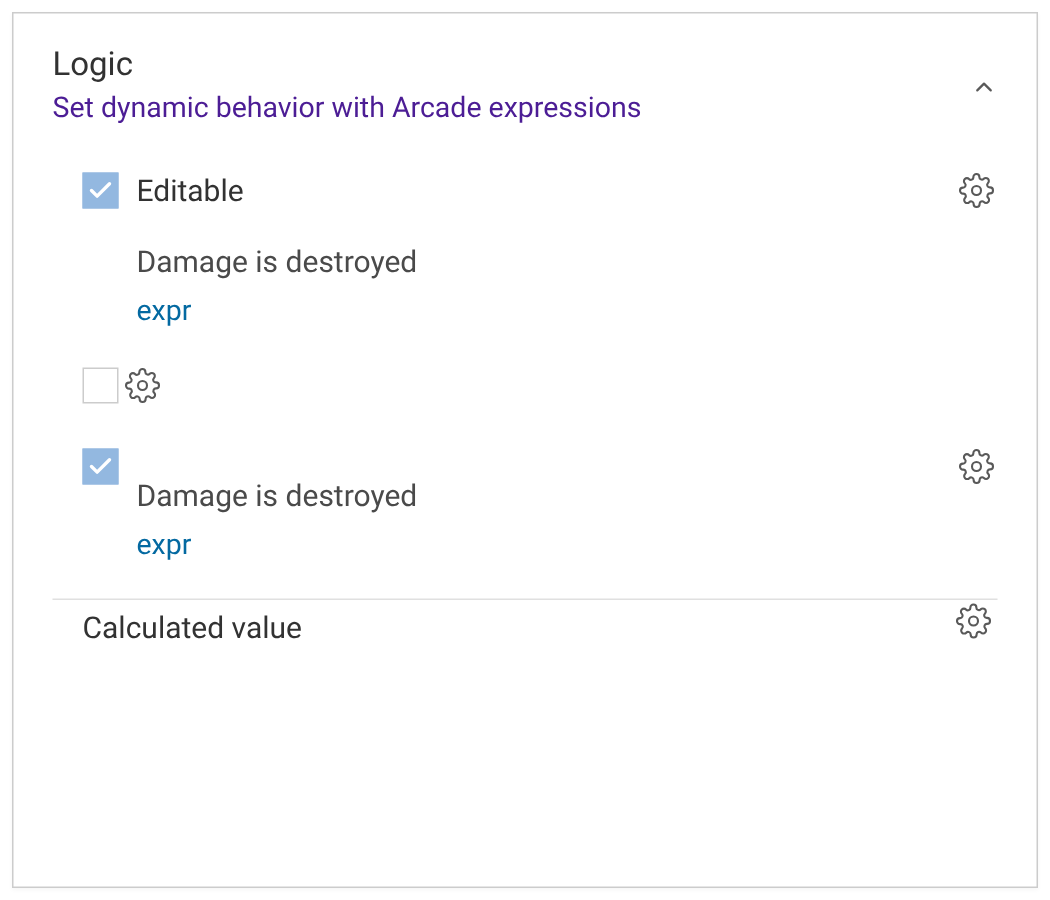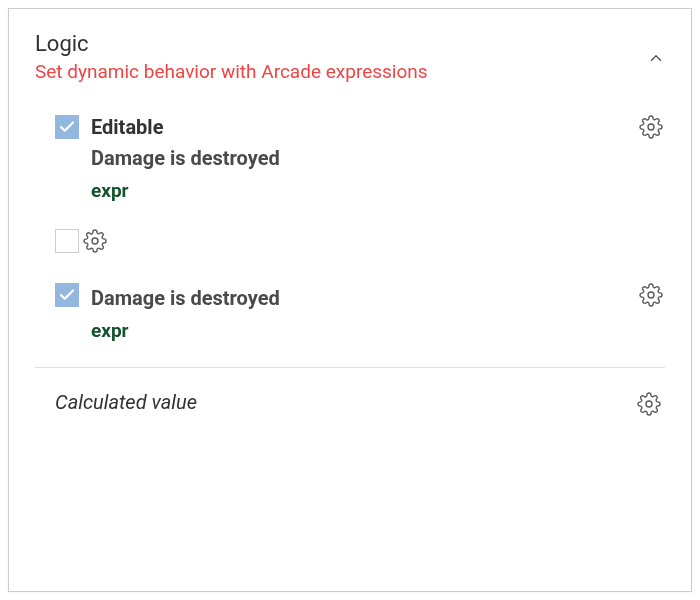--- a/index.html
+++ b/index.html
@@ -33,21 +33,21 @@
       flex: 1;
     }
     .title {
       font-size: 22px;
       color: #323232;
       font-weight: 400;
       margin-bottom: 4px;
     }
     .subtitle {
       font-size: 19px;
-      color: #ef4444;
+      color: #4c1d95;
       font-weight: 400;
     }
     .caret {
       margin-top: 18px;
       color: #595959;
       cursor: pointer;
     }
     .items {
       margin-top: 24px;
     }
@@ -79,58 +79,55 @@
     }
     .checkbox.checked svg {
       display: block;
     }
     .checkbox svg {
       display: none;
     }
     .item-body {
       flex: 1;
       padding-left: 8px;
-      font-weight: bold;
     }
     .item-label {
       font-size: 20px;
       color: #323232;
       line-height: 28px;
     }
     .item-detail {
       font-size: 20px;
       color: #4a4a4a;
-      margin-top: 4px;
+      margin-top: 20px;
       line-height: 26px;
     }
     .item-expr {
       font-size: 19px;
-      color: #14532d;
+      color: #0369a1;
       margin-top: 8px;
       line-height: 24px;
     }
     .gear {
       color: #595959;
       cursor: pointer;
       padding-top: 2px;
       padding-right: 2px;
     }
     .divider {
       border: none;
       border-top: 1px solid #e0e0e0;
       margin: 18px 0 0 0;
     }
     .calc-row {
       display: flex;
-      align-items: flex-start;
+      align-items: flex-end;
       justify-content: space-between;
-      margin-top: 22px;
       padding-left: 20px;
       padding-right: 2px;
-      font-style: italic;
     }
     .calc-label {
       font-size: 20px;
       color: #323232;
     }
   </style>
 </head>
 <body>
 
 <div class="panel">

